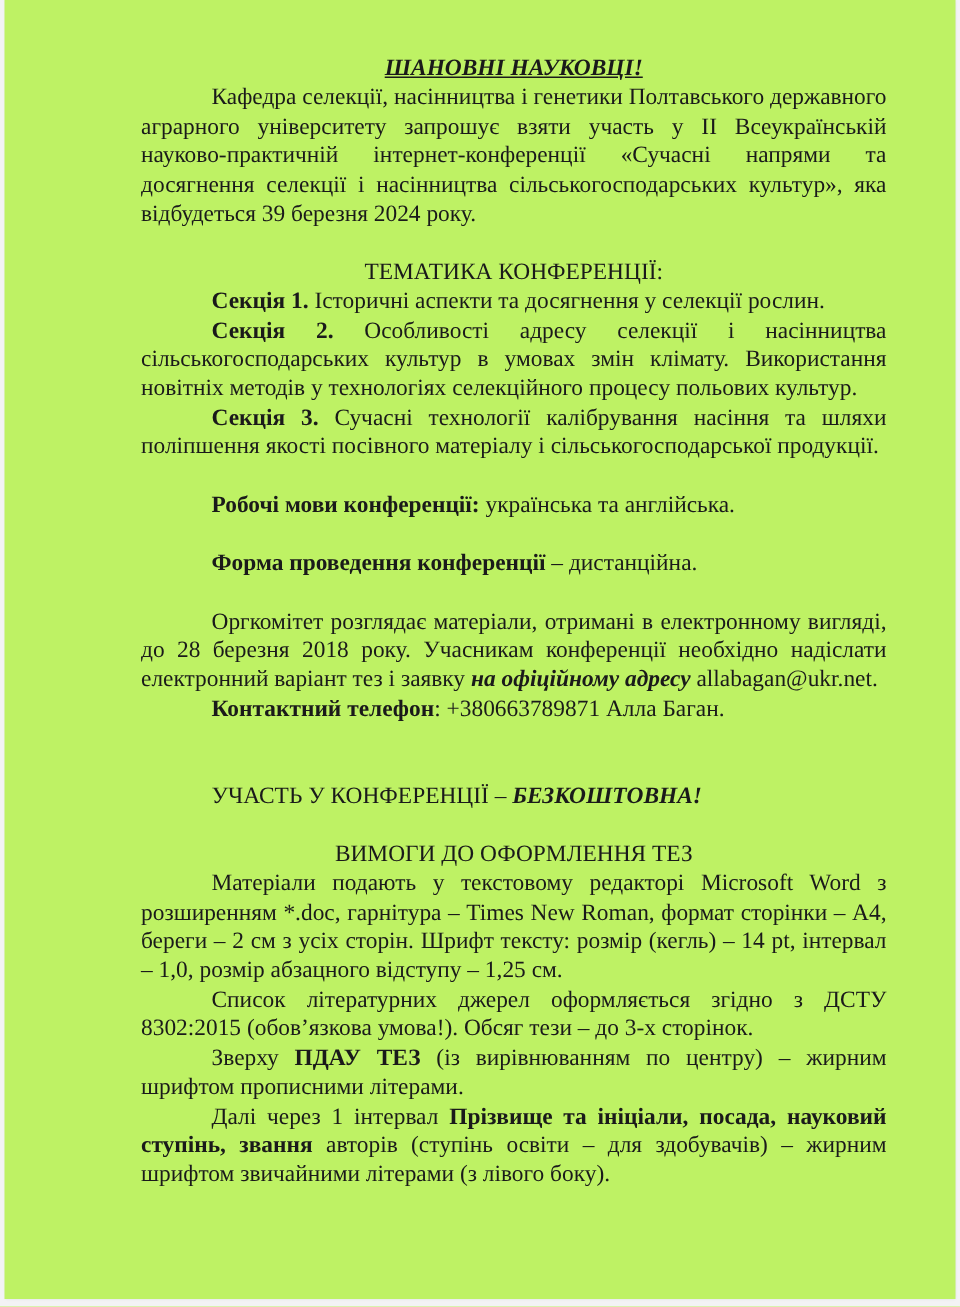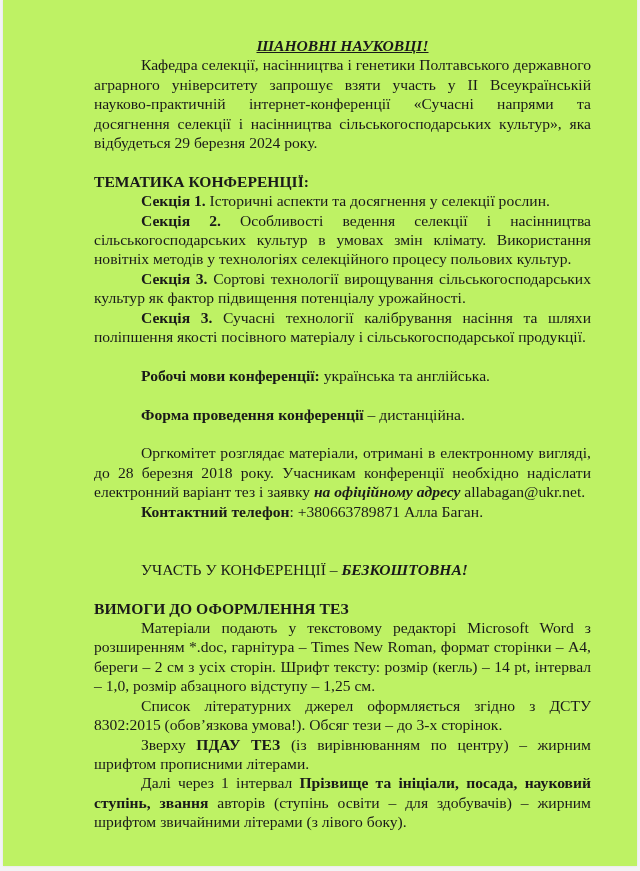--- a/index.html
+++ b/index.html
@@ -14,47 +14,44 @@
     background:#bef264;
     box-shadow:0 0 2px rgba(0,0,0,0.08);
   }
   .content {
     position:absolute; left:91px; top:36px; width:497px;
     font-size:15.6px; line-height:19.4px;
   }
   p { margin:0; text-align:justify; }
   .ind { text-indent:47px; }
   .title-main { font-weight:bold; font-style:italic; text-align:center; text-decoration:underline; }
-  .h2 { font-weight:bold; text-align:left; }
+  .h2 { font-weight:normal; text-align:center; }
   .gap { height:19.4px; }
   b { font-weight:bold; }
   .bi { font-weight:bold; font-style:italic; }
   .link { }
 </style>
 </head>
 <body>
 
 <div class="page">
   <div class="content">
 
     <p class="title-main">ШАНОВНІ НАУКОВЦІ!</p>
-    <p class="ind">Кафедра селекції, насінництва і генетики Полтавського державного аграрного університету запрошує взяти участь у ІІ Всеукраїнській науково-практичній інтернет-конференції «Сучасні напрями та досягнення селекції і насінництва сільськогосподарських культур», яка відбудеться 29 березня 2024 року.</p>
+    <p class="ind">Кафедра селекції, насінництва і генетики Полтавського державного аграрного університету запрошує взяти участь у ІІ Всеукраїнській науково-практичній інтернет-конференції «Сучасні напрями та досягнення селекції і насінництва сільськогосподарських культур», яка відбудеться 39 березня 2024 року.</p>
 
     <div class="gap"></div>
 
     <p class="h2">ТЕМАТИКА КОНФЕРЕНЦІЇ:</p>
 
     <p class="ind">
       <b>Секція 1.</b><span> Історичні аспекти та досягнення у селекції рослин.</span>
     </p>
     <p class="ind">
-      <b>Секція 2.</b><span> Особливості ведення селекції і насінництва сільськогосподарських культур в умовах змін клімату. Використання новітніх методів у технологіях селекційного процесу польових культур.</span>
-    </p>
-    <p class="ind">
-      <b>Секція 3.</b><span> Сортові технології вирощування сільськогосподарських культур як фактор підвищення потенціалу урожайності.</span>
+      <b>Секція 2.</b><span> Особливості адресу селекції і насінництва сільськогосподарських культур в умовах змін клімату. Використання новітніх методів у технологіях селекційного процесу польових культур.</span>
     </p>
     <p class="ind">
       <b>Секція 3.</b><span> Сучасні технології калібрування насіння та шляхи поліпшення якості посівного матеріалу і сільськогосподарської продукції.</span>
     </p>
 
     <div class="gap"></div>
 
     <p class="ind">
       <b>Робочі мови конференції:</b><span> українська та англійська.</span>
     </p>

